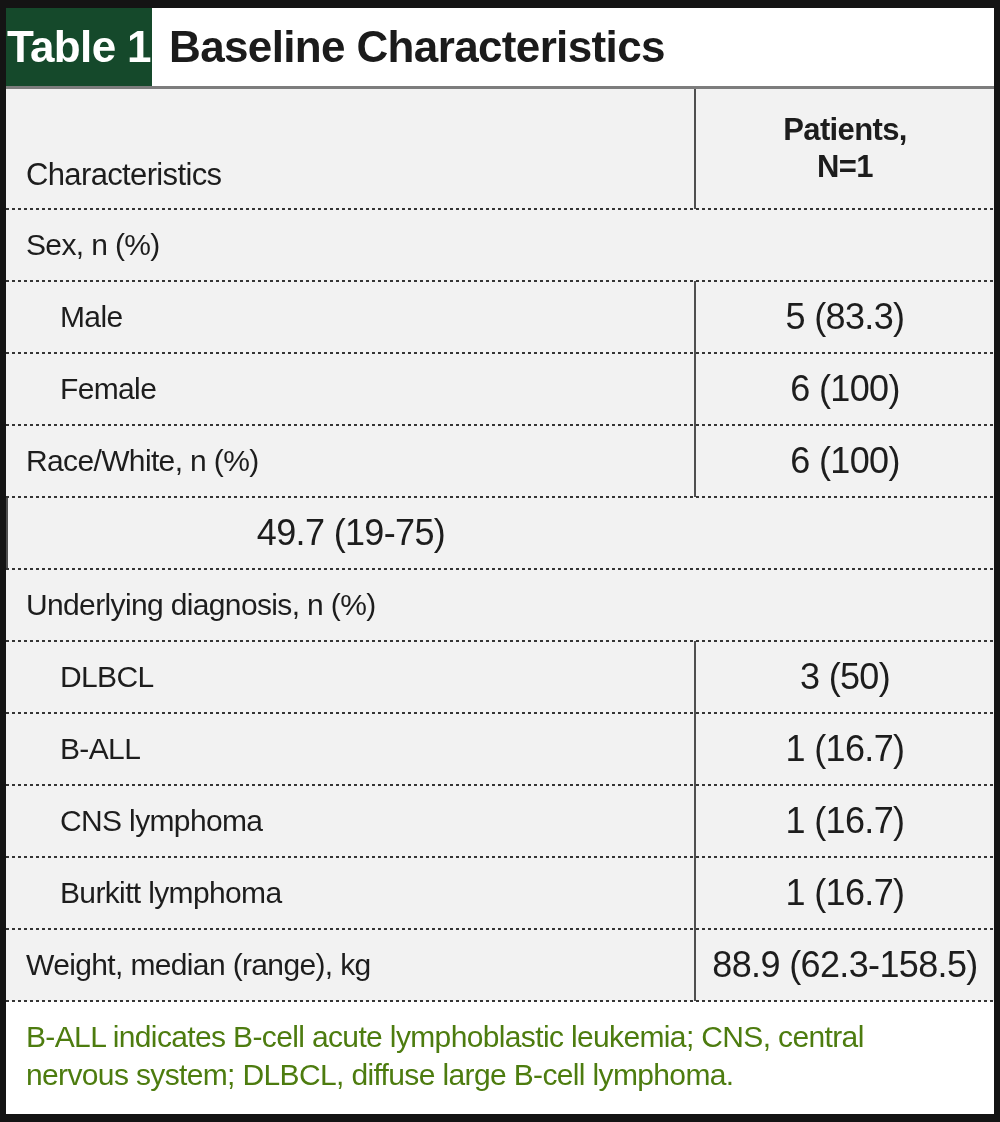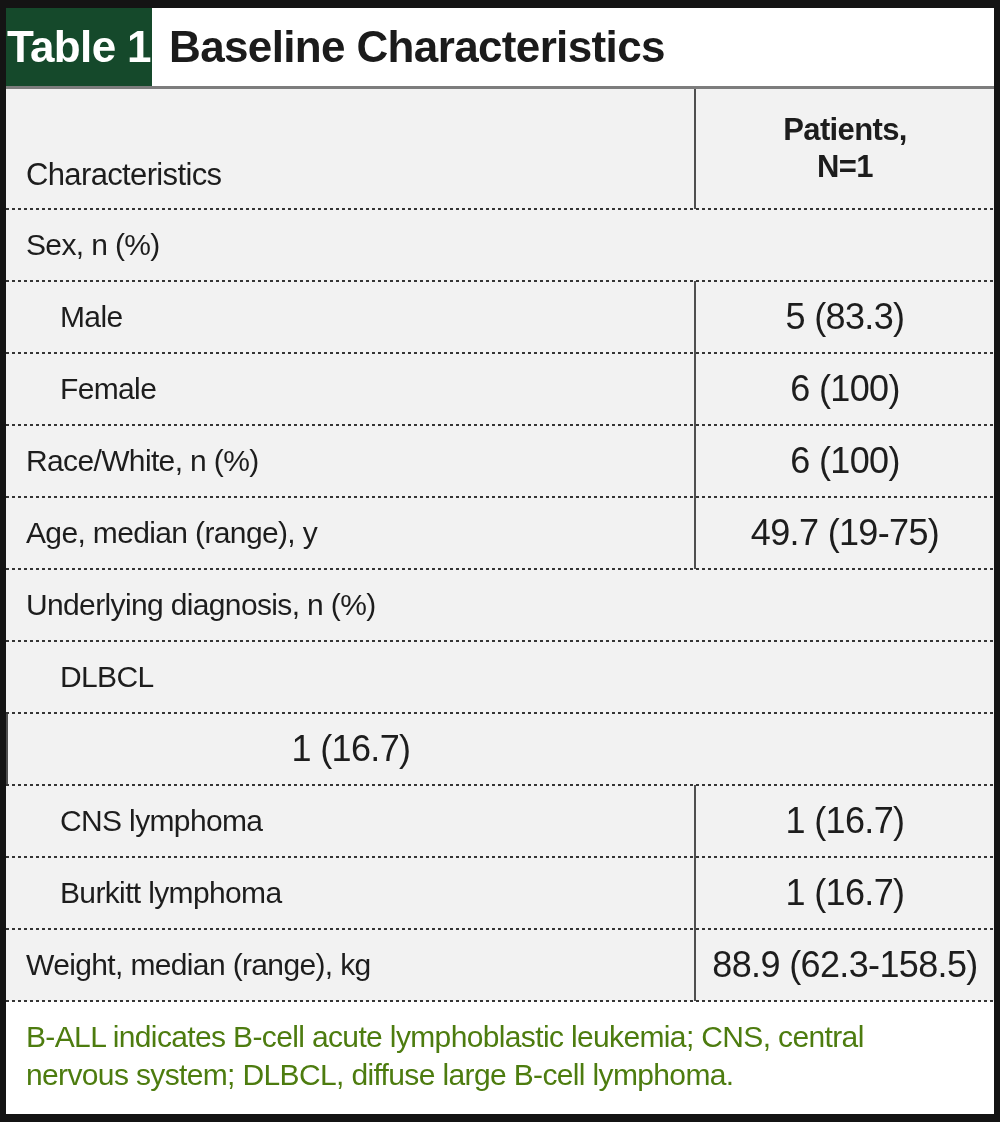--- a/index.html
+++ b/index.html
@@ -164,34 +164,35 @@
     <div class="cell label indent">Female</div>
     <div class="cell value">6 (100)</div>
   </div>
 
   <div class="row">
     <div class="cell label">Race/White, n (%)</div>
     <div class="cell value">6 (100)</div>
   </div>
 
   <div class="row">
-    <div class="cell label">Age, median (range), y</div>
     <div class="cell value">49.7 (19-75)</div>
   </div>
 
   <div class="row full">
     <div class="cell label">Underlying diagnosis, n (%)</div>
 
   </div>
 
   <div class="row">
     <div class="cell label indent">DLBCL</div>
-  </div>
-
-  <div class="row">
+    <div class="cell value">3 (50)</div>
+  </div>
+
+  <div class="row">
+    <div class="cell label indent">B-ALL</div>
     <div class="cell value">1 (16.7)</div>
   </div>
 
   <div class="row">
     <div class="cell label indent">CNS lymphoma</div>
     <div class="cell value">1 (16.7)</div>
   </div>
 
   <div class="row">
     <div class="cell label indent">Burkitt lymphoma</div>

